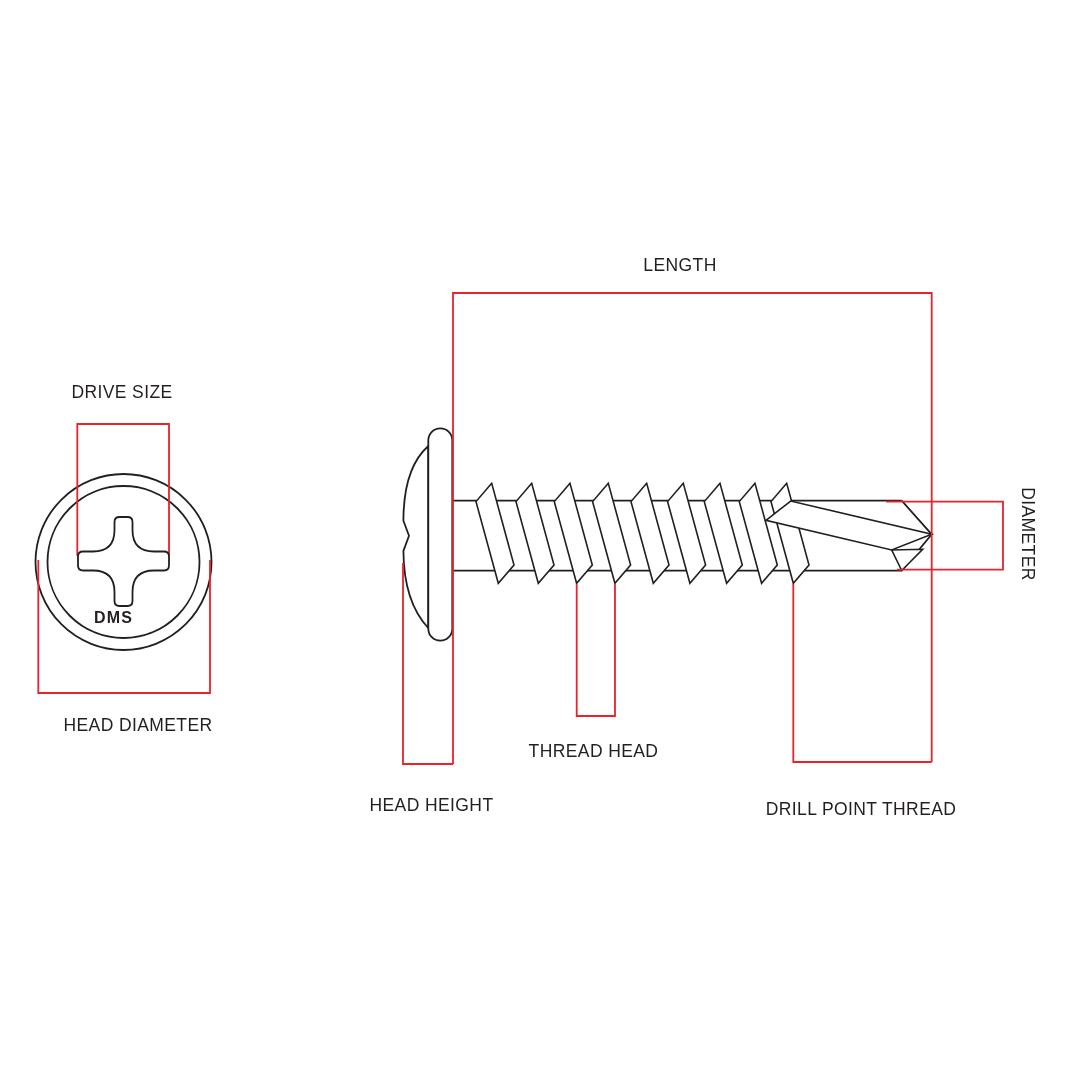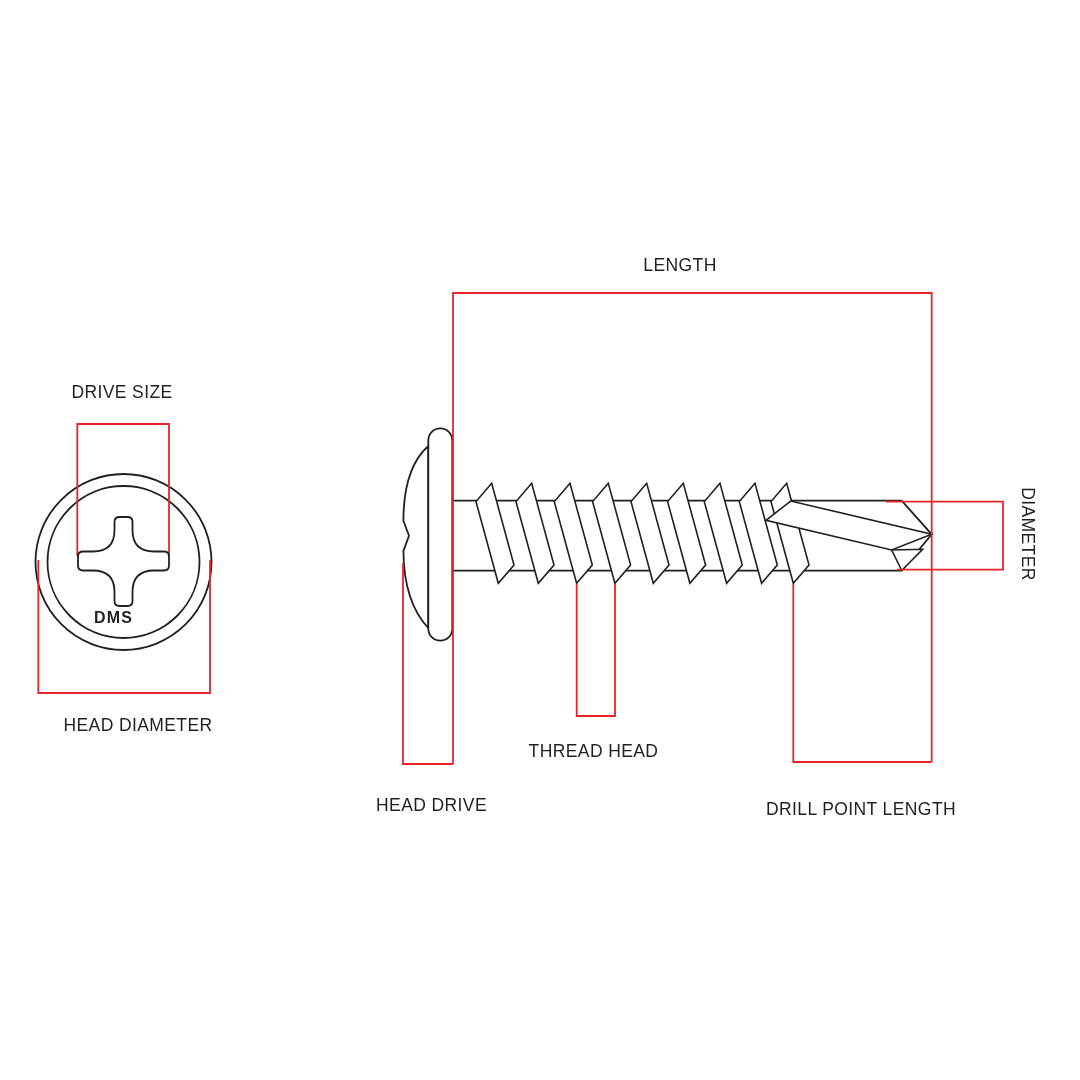--- a/index.html
+++ b/index.html
@@ -86,18 +86,18 @@
       <path class="red" d="M 403 563 L 403 764 L 453 764"></path>
       <path class="red" d="M 576.7 584 L 576.7 716 L 615 716 L 615 584"></path>
       <path class="red" d="M 793.3 584 L 793.3 762 L 931.7 762"></path>
       <path class="red" d="M 886 501.7 L 1003 501.7 L 1003 569.7 L 897 569.7"></path>
     </g>
   </svg>
 
   <div class="lbl" style="left:680px;top:264.5px;">LENGTH</div>
   <div class="lbl" style="left:122px;top:391.5px;">DRIVE SIZE</div>
   <div class="lbl" style="left:138px;top:724.5px;">HEAD DIAMETER</div>
-  <div class="lbl" style="left:431.5px;top:804.5px;">HEAD DRIVE</div>
+  <div class="lbl" style="left:431.5px;top:804.5px;">HEAD HEIGHT</div>
   <div class="lbl" style="left:593.5px;top:750.5px;">THREAD HEAD</div>
-  <div class="lbl" style="left:861px;top:809px;">DRILL POINT LENGTH</div>
+  <div class="lbl" style="left:861px;top:809px;">DRILL POINT THREAD</div>
   <div class="lbl rot" style="left:1026.5px;top:534px;">DIAMETER</div>
   <div class="lbl stamp" style="left:113.5px;top:618px;">DMS</div>
 </div>
 
 </body></html>

